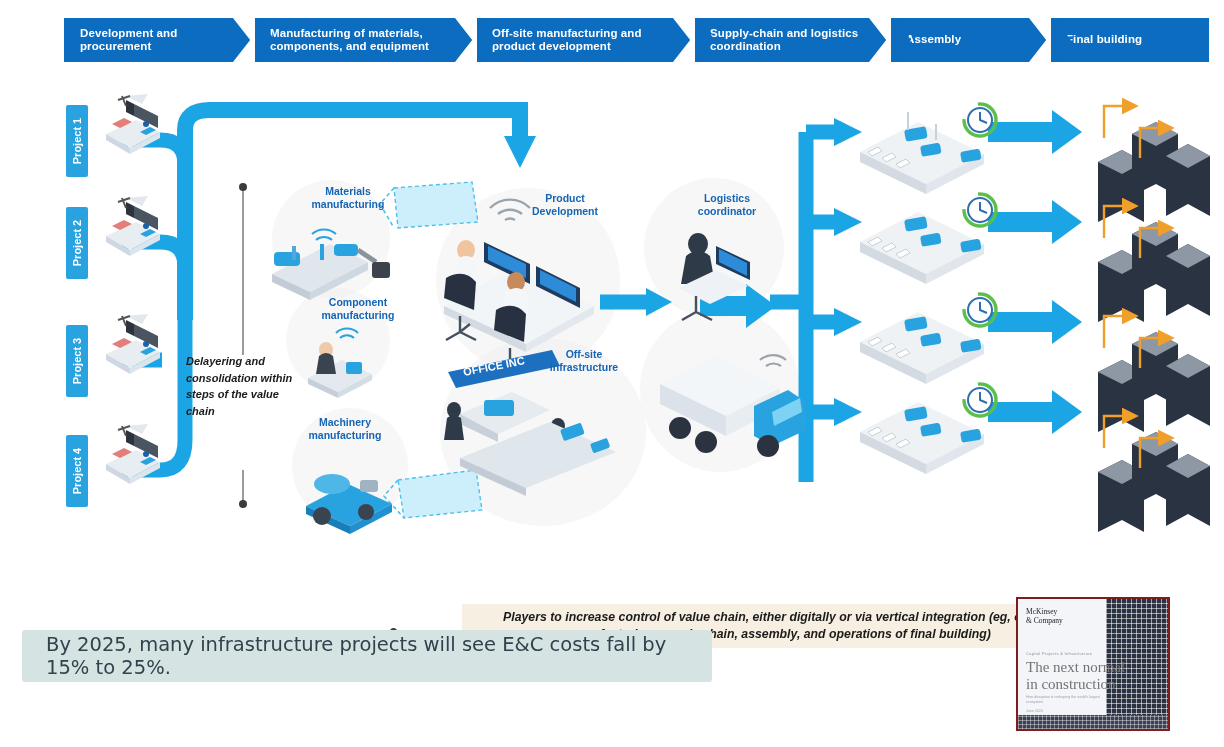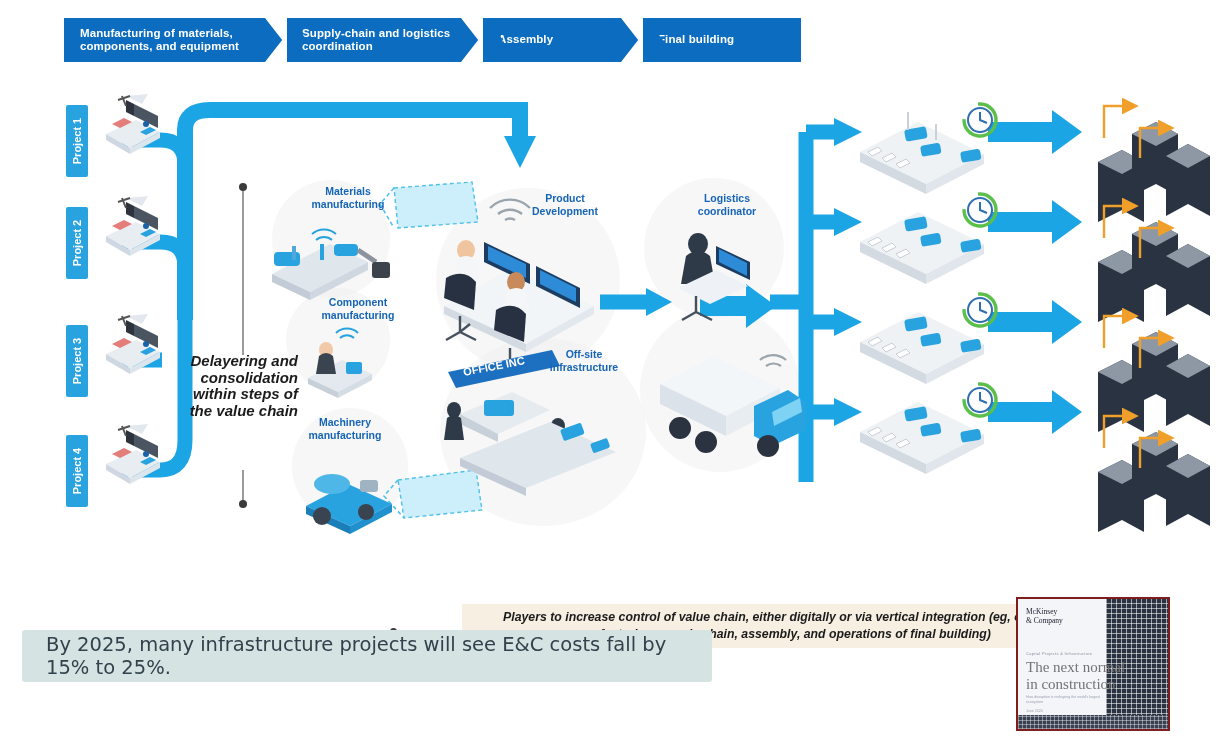--- a/index.html
+++ b/index.html
@@ -42,22 +42,22 @@
     position:absolute;width:22px;height:72px;background:#29a3e0;border-radius:2px;
     display:flex;align-items:center;justify-content:center;
   }
   .proj-tag span{
     color:#fff;font-size:11px;font-weight:bold;white-space:nowrap;
     transform:rotate(-90deg);
   }
 
   
   .delayer{
-    position:absolute;left:186px;top:283px;width:112px;text-align:right;
-    font-size:15px;font-weight:bold;font-style:italic;color:#1b1b1b;line-height:16.5px;
+    position:absolute;left:186px;top:283px;width:112px;text-align:left;
+    font-size:11px;font-weight:bold;font-style:italic;color:#1b1b1b;line-height:16.5px;
   }
   .dot{position:absolute;width:7px;height:7px;border-radius:50%;background:#3b3b3b;}
 
   
   .blob{position:absolute;border-radius:50%;background:#f1f1f1;opacity:.55;}
 
   
   .lbl{
     position:absolute;text-align:center;color:#1665b5;font-size:10.5px;
     font-weight:bold;line-height:12.5px;
@@ -105,22 +105,28 @@
       repeating-linear-gradient(0deg,rgba(255,255,255,.4) 0 1px,transparent 1px 4px),
       repeating-linear-gradient(90deg,rgba(255,255,255,.4) 0 1px,transparent 1px 4px);}
 
   svg{display:block;}
   .abs{position:absolute;left:0;top:0;}
 </style>
 </head>
 <body>
 
 <div class="banner">
+  <div class="chev" style="width:190px">
+    <div class="chev-label">Development and procurement</div>
+  </div>
   <div class="chev" style="width:222px">
     <div class="chev-label">Manufacturing of materials, components, and equipment</div>
+  </div>
+  <div class="chev" style="width:218px">
+    <div class="chev-label">Off-site manufacturing and product development</div>
   </div>
   <div class="chev" style="width:196px">
     <div class="chev-label">Supply-chain and logistics coordination</div>
   </div>
   <div class="chev" style="width:160px">
     <div class="chev-label">Assembly</div>
   </div>
   <div class="chev" style="width:159px">
     <div class="chev-label">Final building</div>
   </div>

